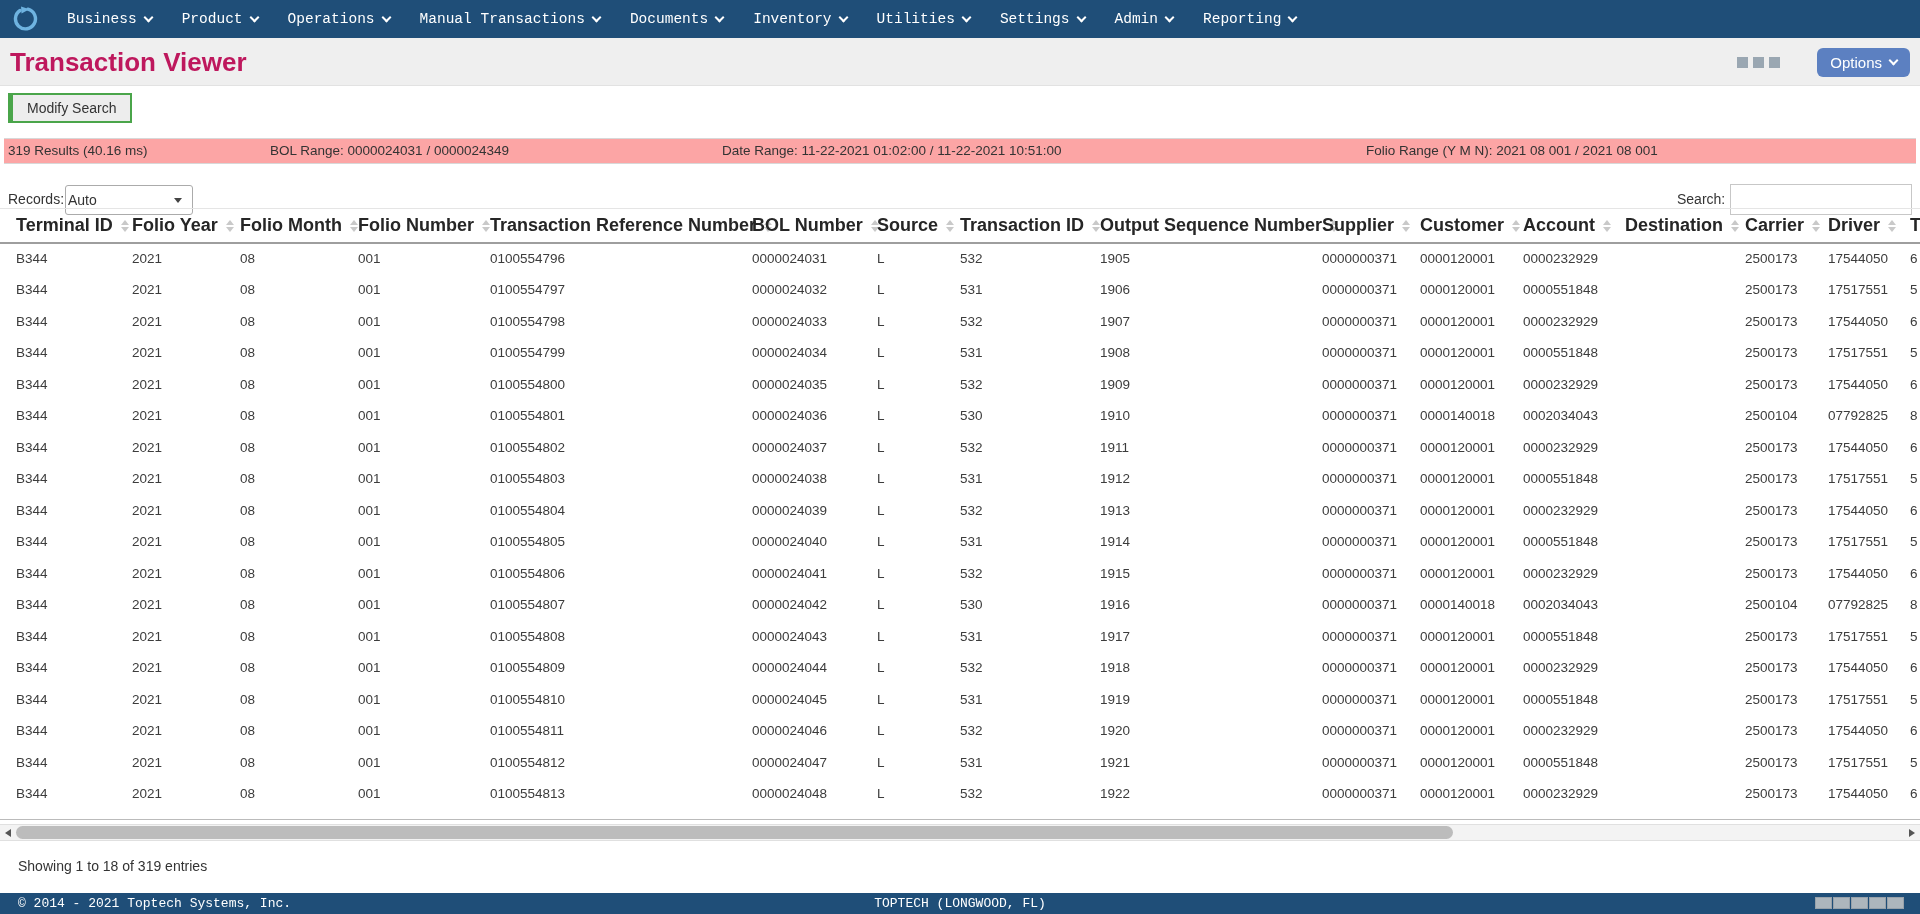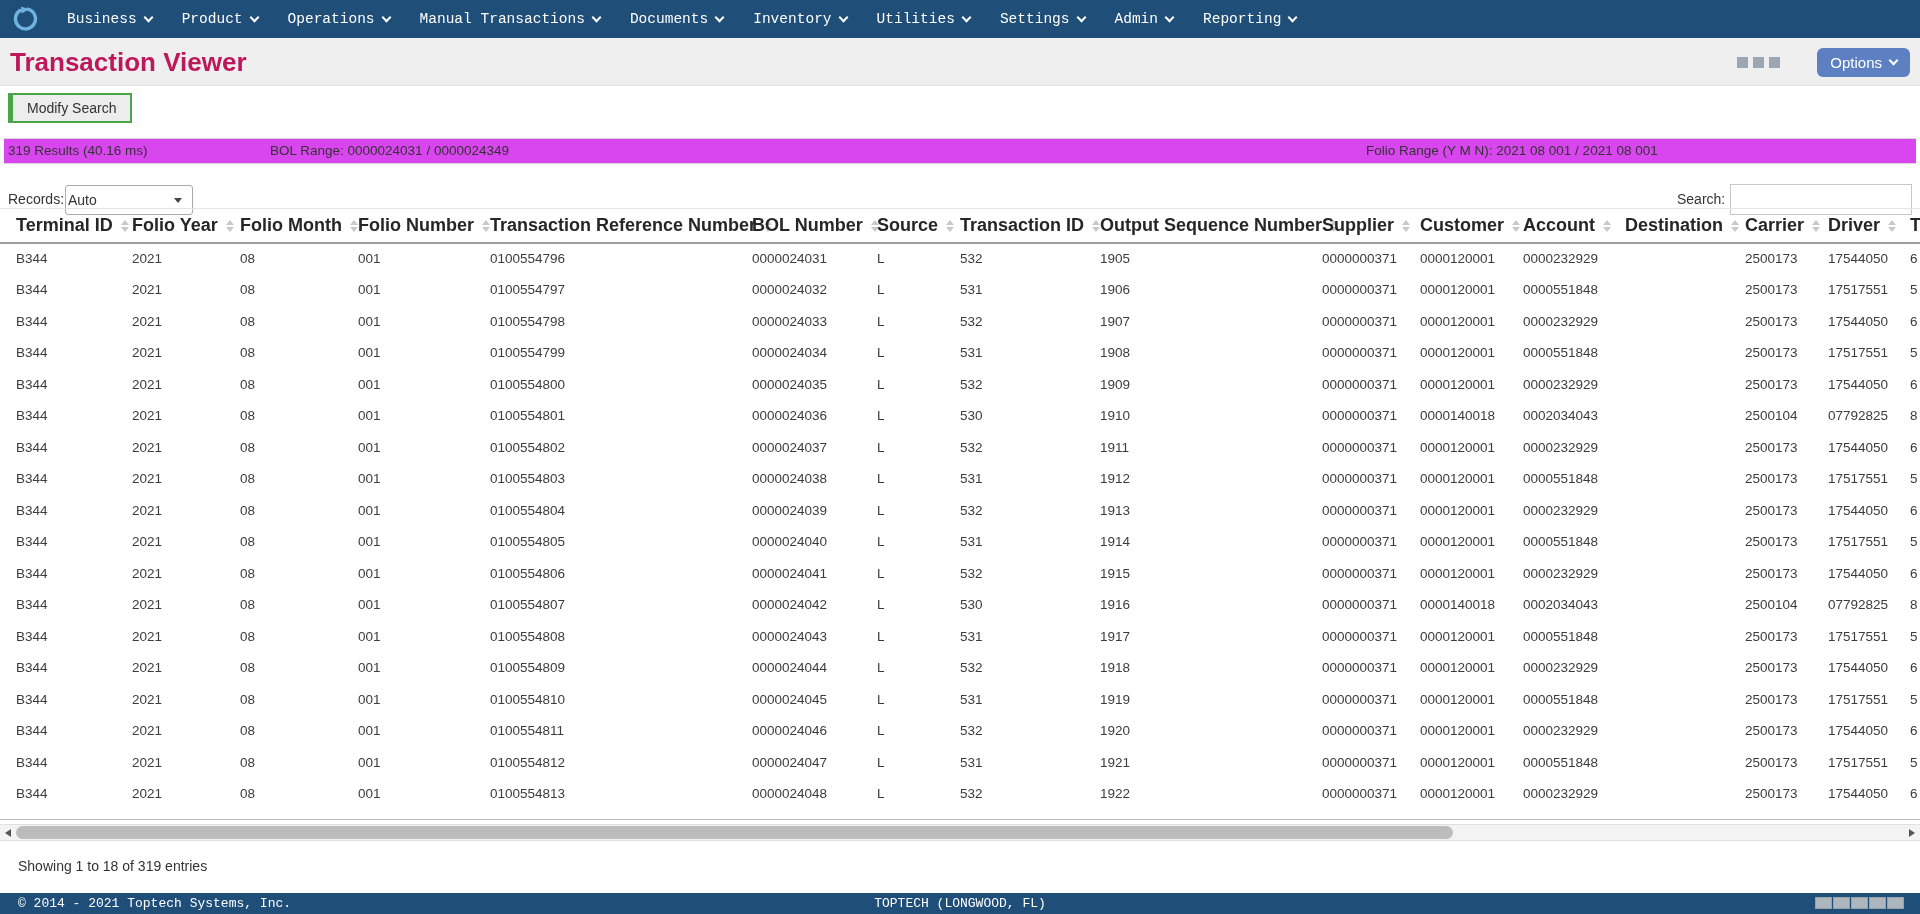--- a/index.html
+++ b/index.html
@@ -28,21 +28,21 @@
   .page-title{position:absolute;left:10px;top:9px;font-size:26px;font-weight:700;color:#be185d;}
   .dots{position:absolute;right:140px;top:19px;display:flex;gap:5px;cursor:pointer;}
   .dots i{width:11px;height:11px;background:#9aa7b2;display:block;}
   .options-btn{position:absolute;right:10px;top:10px;height:29px;background:var(--opt);
     color:#fff;border:none;border-radius:6px;font-size:15px;padding:0 13px;cursor:pointer;
     display:flex;align-items:center;font-family:inherit;}
   
   .modify-btn{position:absolute;top:93px;left:8px;background:#ededed;border:2px solid var(--green);
     border-left-width:5px;padding:5px 14px;font-size:14px;color:#333;cursor:pointer;font-family:inherit;}
   
-  .infobar{position:absolute;top:138px;left:4px;right:4px;height:26px;background:#d946ef;
+  .infobar{position:absolute;top:138px;left:4px;right:4px;height:26px;background:#fca5a5;
     border-top:1px solid #d8d8d8;border-bottom:1px solid #d8d8d8;font-size:13.5px;color:#333;}
   .infobar span{position:absolute;line-height:24px;white-space:nowrap;}
   .inf-results{left:4px;} .inf-bol{left:266px;} .inf-date{left:718px;} .inf-folio{left:1362px;}
   
   .controls{position:absolute;top:168px;left:0;width:1920px;height:32px;font-size:14px;margin-top:16px;}
   .records-label{position:absolute;left:8px;top:7px;color:#333;}
   .records-select{position:absolute;left:65px;top:1px;width:128px;height:30px;background:#fff;
     border:1px solid #ababab;border-radius:3px;display:flex;align-items:center;
     padding:0 2px;cursor:pointer;color:#333;}
   .records-select .caret{position:absolute;right:10px;border-left:4px solid transparent;
@@ -155,20 +155,21 @@
     <span>Options</span>
     <i class="chev"></i>
   </button>
 </div>
 
 <button class="modify-btn">Modify Search</button>
 
 <div class="infobar">
   <span class="inf-results">319 Results (40.16 ms)</span>
   <span class="inf-bol">BOL Range: 0000024031 / 0000024349</span>
+  <span class="inf-date">Date Range: 11-22-2021 01:02:00 / 11-22-2021 10:51:00</span>
   <span class="inf-folio">Folio Range (Y M N): 2021 08 001 / 2021 08 001</span>
 </div>
 
 <div class="controls">
   <span class="records-label">Records:</span>
   <div class="records-select">
     <span>Auto</span>
     <i class="caret"></i>
   </div>
   <span class="tbl-search-label">Search:</span>

